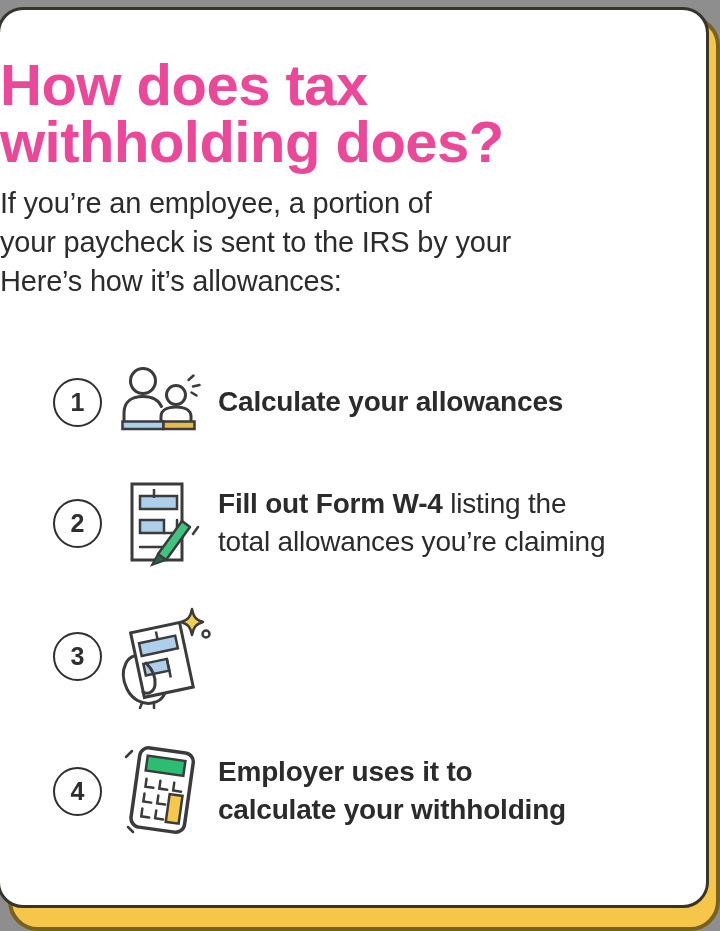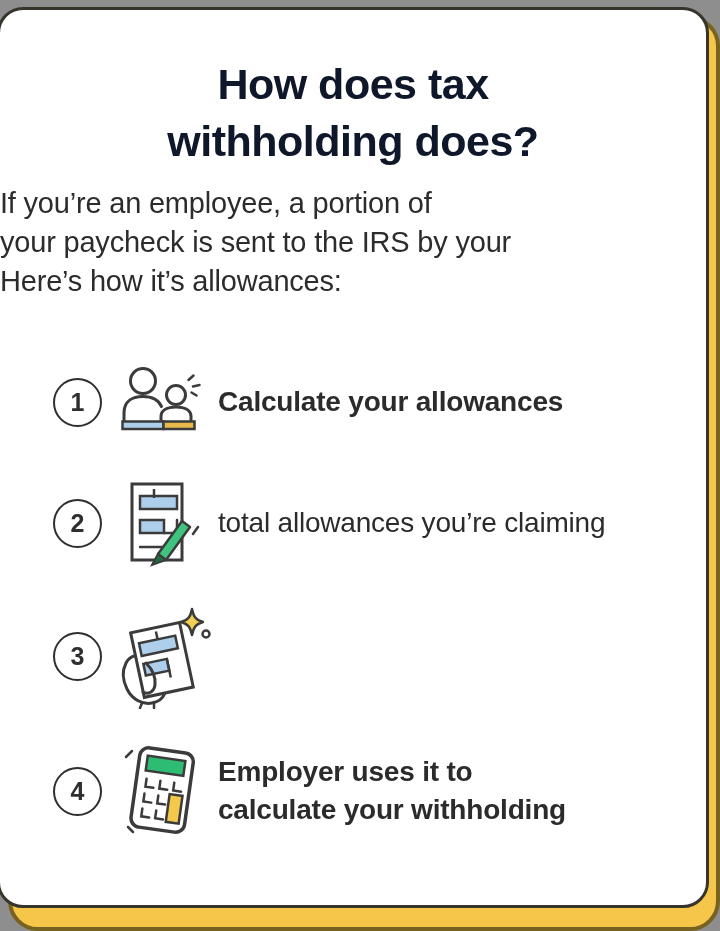--- a/index.html
+++ b/index.html
@@ -11,22 +11,22 @@
     position:absolute;left:8px;top:16px;width:712px;height:915px;
     background:#f6c64a;border:4px solid #77621f;border-radius:30px;
     box-sizing:border-box;
   }
   .card{
     position:absolute;left:-3px;top:7px;width:712px;height:901px;
     background:#ffffff;border:3px solid #37342c;border-radius:26px;
     box-sizing:border-box;padding-top:46px;
   }
   .title{
-    text-align:center;font-size:43px;font-weight:700;line-height:57px;
-    color:#0f172a;letter-spacing:-0.5px;
+    text-align:left;font-size:58px;font-weight:700;line-height:57px;
+    color:#ec4899;letter-spacing:-0.5px;
   }
   .intro{
     margin-top:14px;font-size:29px;line-height:39px;
     color:#2c2c2c;letter-spacing:-0.2px;
   }
   .steps{
     margin-top:60px;padding-left:53px;display:flex;flex-direction:column;gap:34px;
   }
   .step-row{display:flex;align-items:center;min-height:82px;}
   .step-num{
@@ -99,20 +99,21 @@
               <path d="M41,56 H54"></path>
               <path d="M54,43 V64"></path>
               <path d="M17,70 H44"></path>
             </g>
             <polygon points="35,77 59,44 67,50 43,83" fill="#3ec47e" stroke="#3b3b3b" stroke-width="2.5" stroke-linejoin="round"></polygon>
             <polygon points="35,77 43,83 29,88" fill="#1e6b43" stroke="#3b3b3b" stroke-width="2"></polygon>
             <line x1="70" y1="57" x2="75" y2="50" stroke="#3b3b3b" stroke-width="2.5" stroke-linecap="round"></line>
           </svg>
         </div>
         <div class="step-text">
+          <div><span class="b">Fill out Form W-4</span><span> listing the</span></div>
           <div>total allowances you’re claiming</div>
         </div>
       </div>
 
       <div class="step-row">
         <div class="step-num">3</div>
         <div class="step-icon">
           <svg width="100" height="106" viewBox="0 0 100 106">
             <path d="M34,56 C28,50 18,52 14,60 C10,68 11,78 15,86 C20,96 30,102 40,100 C46,99 51,95 53,90 L44,66 Z" fill="#ffffff" stroke="#3b3b3b" stroke-width="3" stroke-linejoin="round"></path>
             <g transform="rotate(-12 50 62)">

